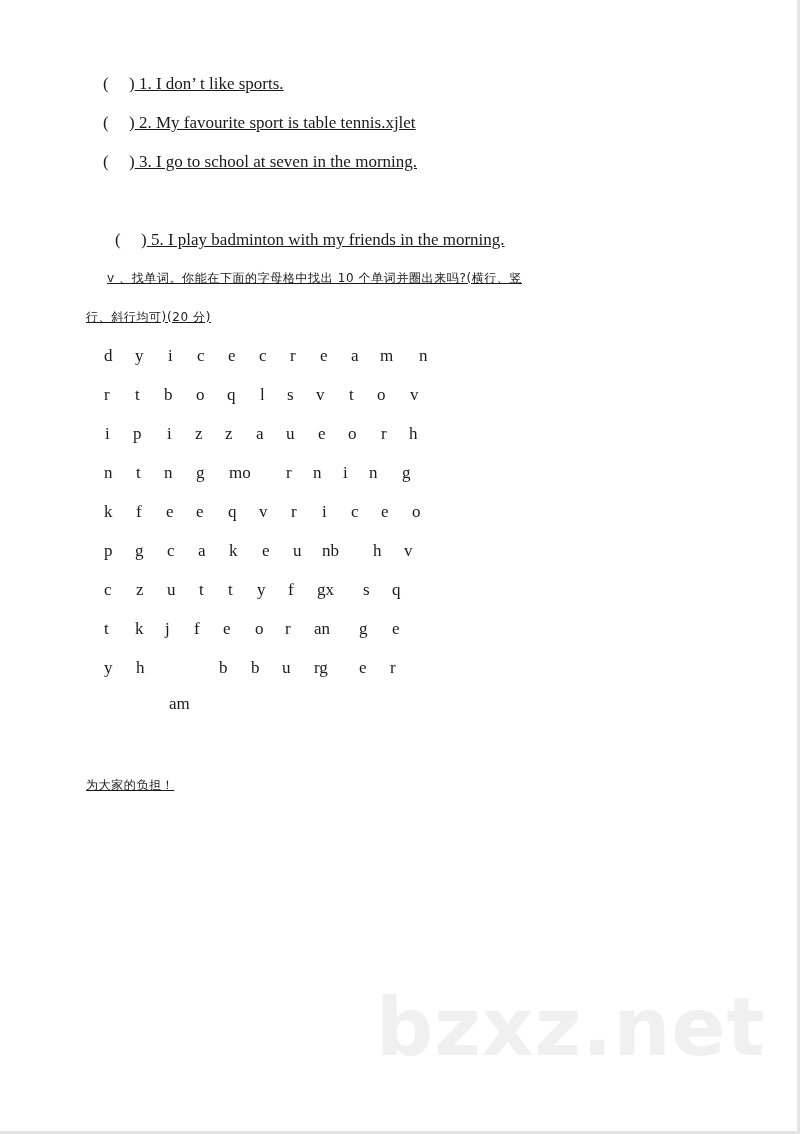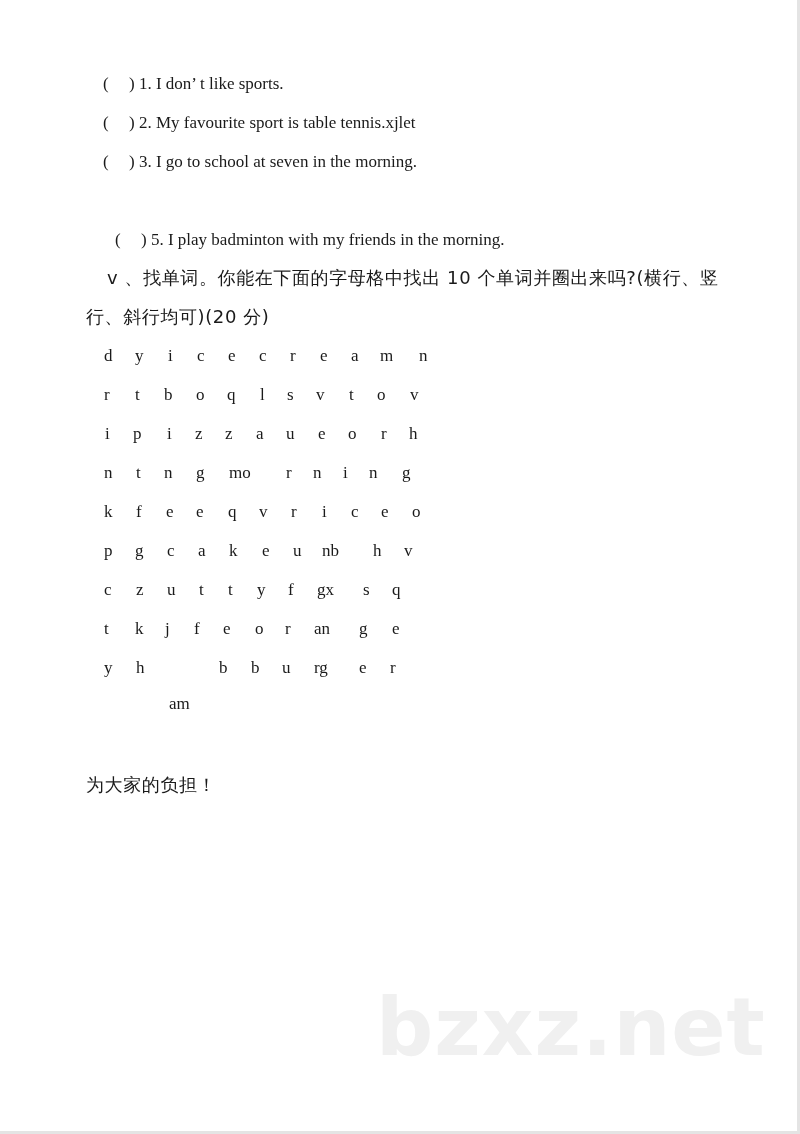--- a/index.html
+++ b/index.html
@@ -22,27 +22,28 @@
       height: 1131px;
       background: #ffffff;
       border-right: 3px solid #e4e4e4;
       border-bottom: 3px solid #e4e4e4;
     }
     .line {
       position: absolute;
       font-size: 17px;
       line-height: 20px;
       white-space: nowrap;
+      text-decoration: underline;
     }
     .q-item { left: 103px; }
     .q-item .paren-open { display: inline-block; width: 26px; }
     .q-item .paren-close { display: inline-block; }
     .cn {
       font-family: "DejaVu Sans", "Liberation Sans", sans-serif;
-      font-size: 18px;
+      font-size: 12px;
       letter-spacing: 0.6px;
     }
     .grid-row {
       position: absolute;
       left: 0;
       height: 20px;
       font-size: 17px;
       line-height: 20px;
     }
     .cell {

